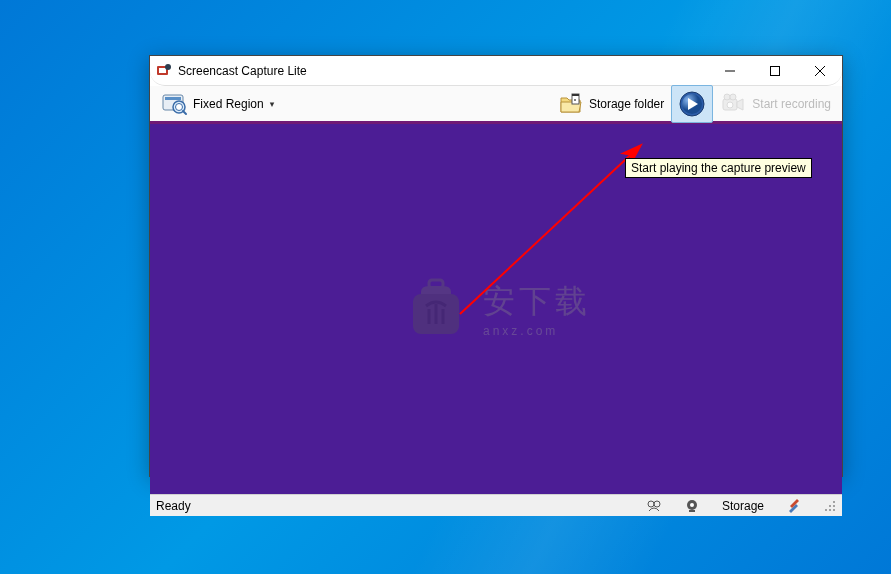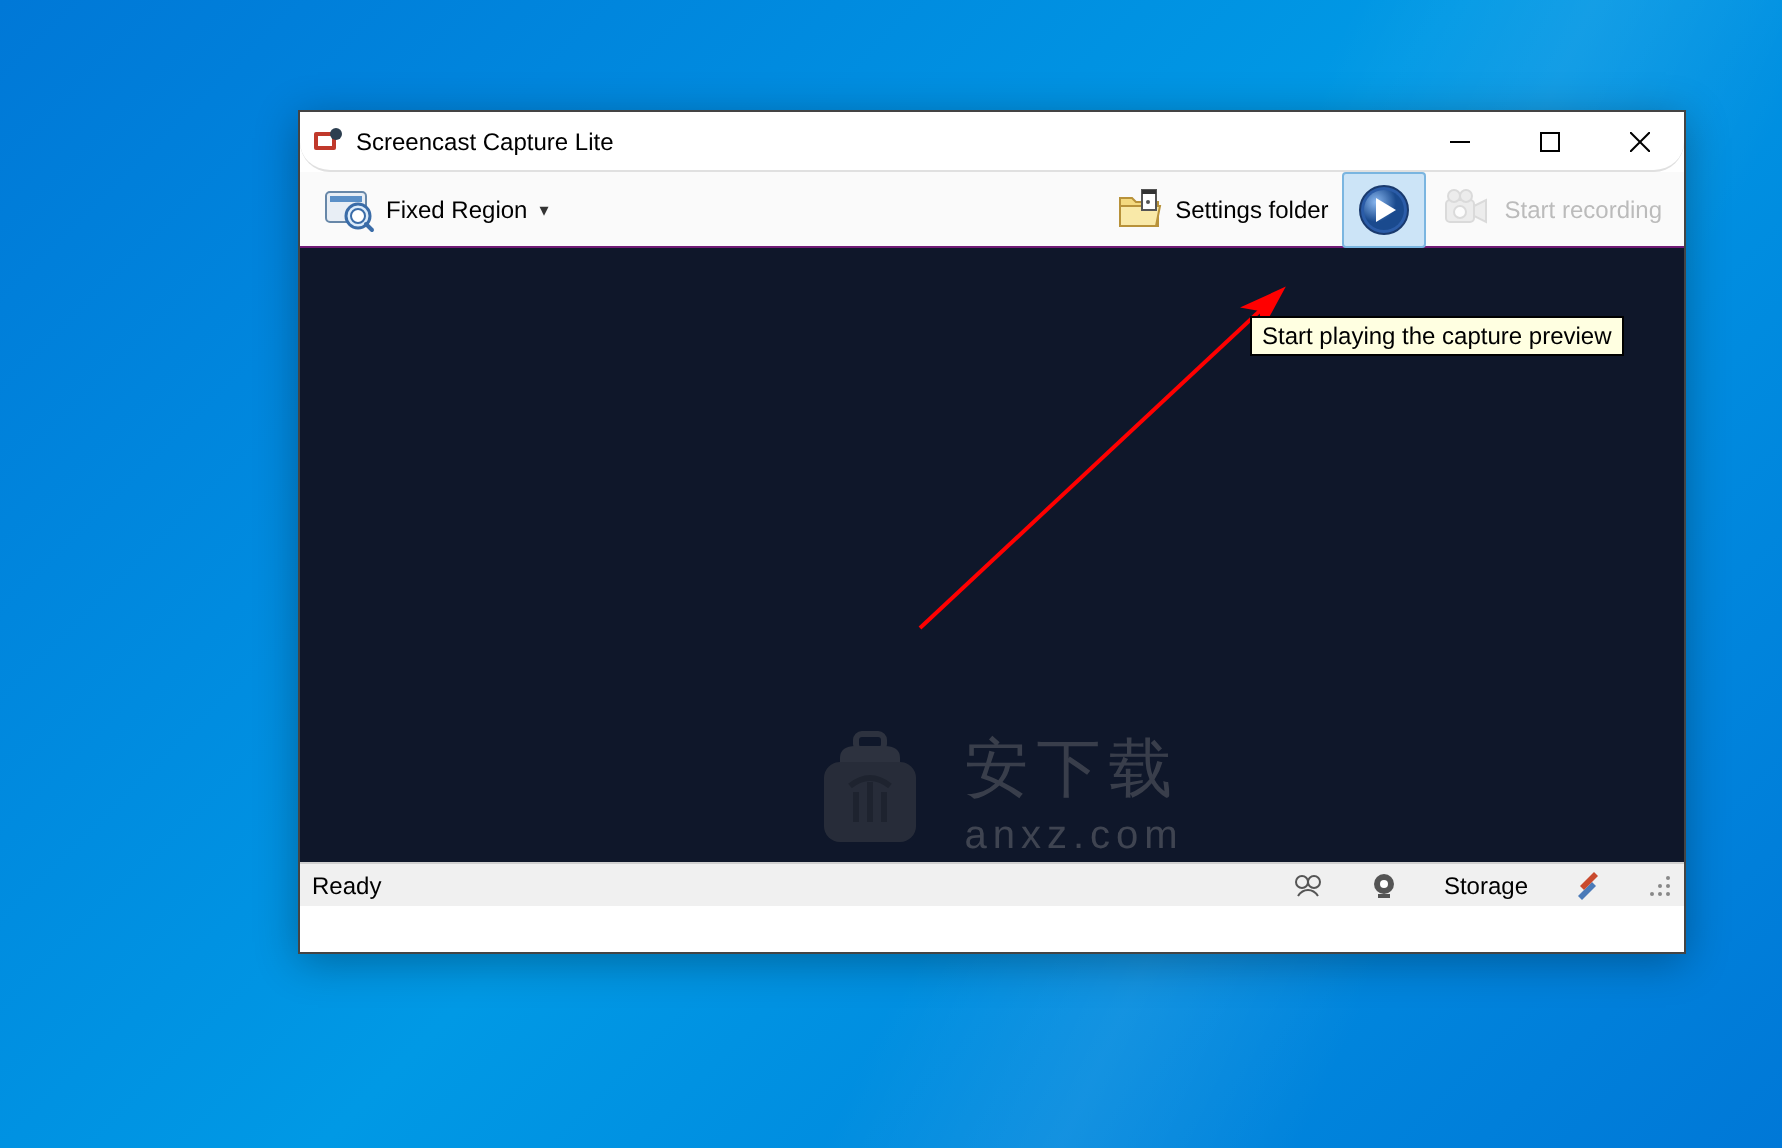--- a/index.html
+++ b/index.html
@@ -52,21 +52,21 @@
   display: flex; align-items: center; justify-content: center;
   color: #000;
   cursor: pointer;
 }
 .toolbar {
   height: 38px;
   display: flex;
   align-items: center;
   padding: 0 4px;
   background: #fafafa;
-  border-bottom: 1px solid #701a75;
+  border-bottom: 3px solid #701a75;
 }
 .tbtn {
   display: flex;
   align-items: center;
   padding: 4px 6px;
   gap: 4px;
   cursor: pointer;
   border: 1px solid transparent;
   border-radius: 2px;
 }
@@ -76,40 +76,40 @@
 .tbtn.disabled .lbl { color: #888; text-align: center; }
 .icon-box {
   width: 28px; height: 28px;
   display: flex; align-items: center; justify-content: center;
 }
 .dropdown-arrow {
   font-size: 9px; color: #333; margin-left: 2px;
 }
 .spacer { flex: 1; }
 .preview {
-  background: #0f172a;
-  height: 307px;
+  background: #4c1d95;
+  height: 370px;
   position: relative;
   display: flex;
-  align-items: flex-end;
+  align-items: center;
   justify-content: center;
 }
 .watermark {
   opacity: 0.35;
   display: flex;
   align-items: center;
   gap: 12px;
   color: #888;
 }
 .watermark-text {
   display: flex;
   flex-direction: column;
 }
 .wm-cn { font-size: 32px; color: #888; letter-spacing: 4px; }
-.wm-url { font-size: 20px; color: #999; letter-spacing: 3px; }
+.wm-url { font-size: 12px; color: #999; letter-spacing: 3px; }
 .statusbar {
   height: 22px;
   border-top: 1px solid #d0d0d0;
   background: #f0f0f0;
   display: flex;
   align-items: center;
   padding: 0 6px;
   font-size: 12px;
   gap: 22px;
 }
@@ -187,21 +187,21 @@
     <div class="tbtn">
       <div class="icon-box">
         <svg width="26" height="26" viewBox="0 0 26 26">
           <path d="M3 7 L9 7 L11 9 L22 9 L22 21 L3 21 Z" fill="#f4d97f" stroke="#b8923a"></path>
           <path d="M3 11 L23 11 L21 21 L3 21 Z" fill="#f9e9a8" stroke="#b8923a"></path>
           <rect x="14" y="3" width="7" height="10" fill="#fff" stroke="#555"></rect>
           <rect x="14" y="3" width="7" height="2" fill="#333"></rect>
           <circle cx="17" cy="9" r="1" fill="#555"></circle>
         </svg>
       </div>
-      <span class="lbl">Settings folder</span>
+      <span class="lbl">Storage folder</span>
     </div>
 
     <div class="tbtn selected">
       <div class="icon-box">
         <svg width="28" height="28" viewBox="0 0 28 28">
           <circle cx="14" cy="14" r="12" fill="#2b5ca8" stroke="#1a3a6e" stroke-width="1"></circle>
           <circle cx="14" cy="14" r="10" fill="url(#pg)"></circle>
           <defs>
             <radialGradient id="pg" cx="0.3" cy="0.3">
                 <stop offset="0%" stop-color="#8ab8f0"></stop>

